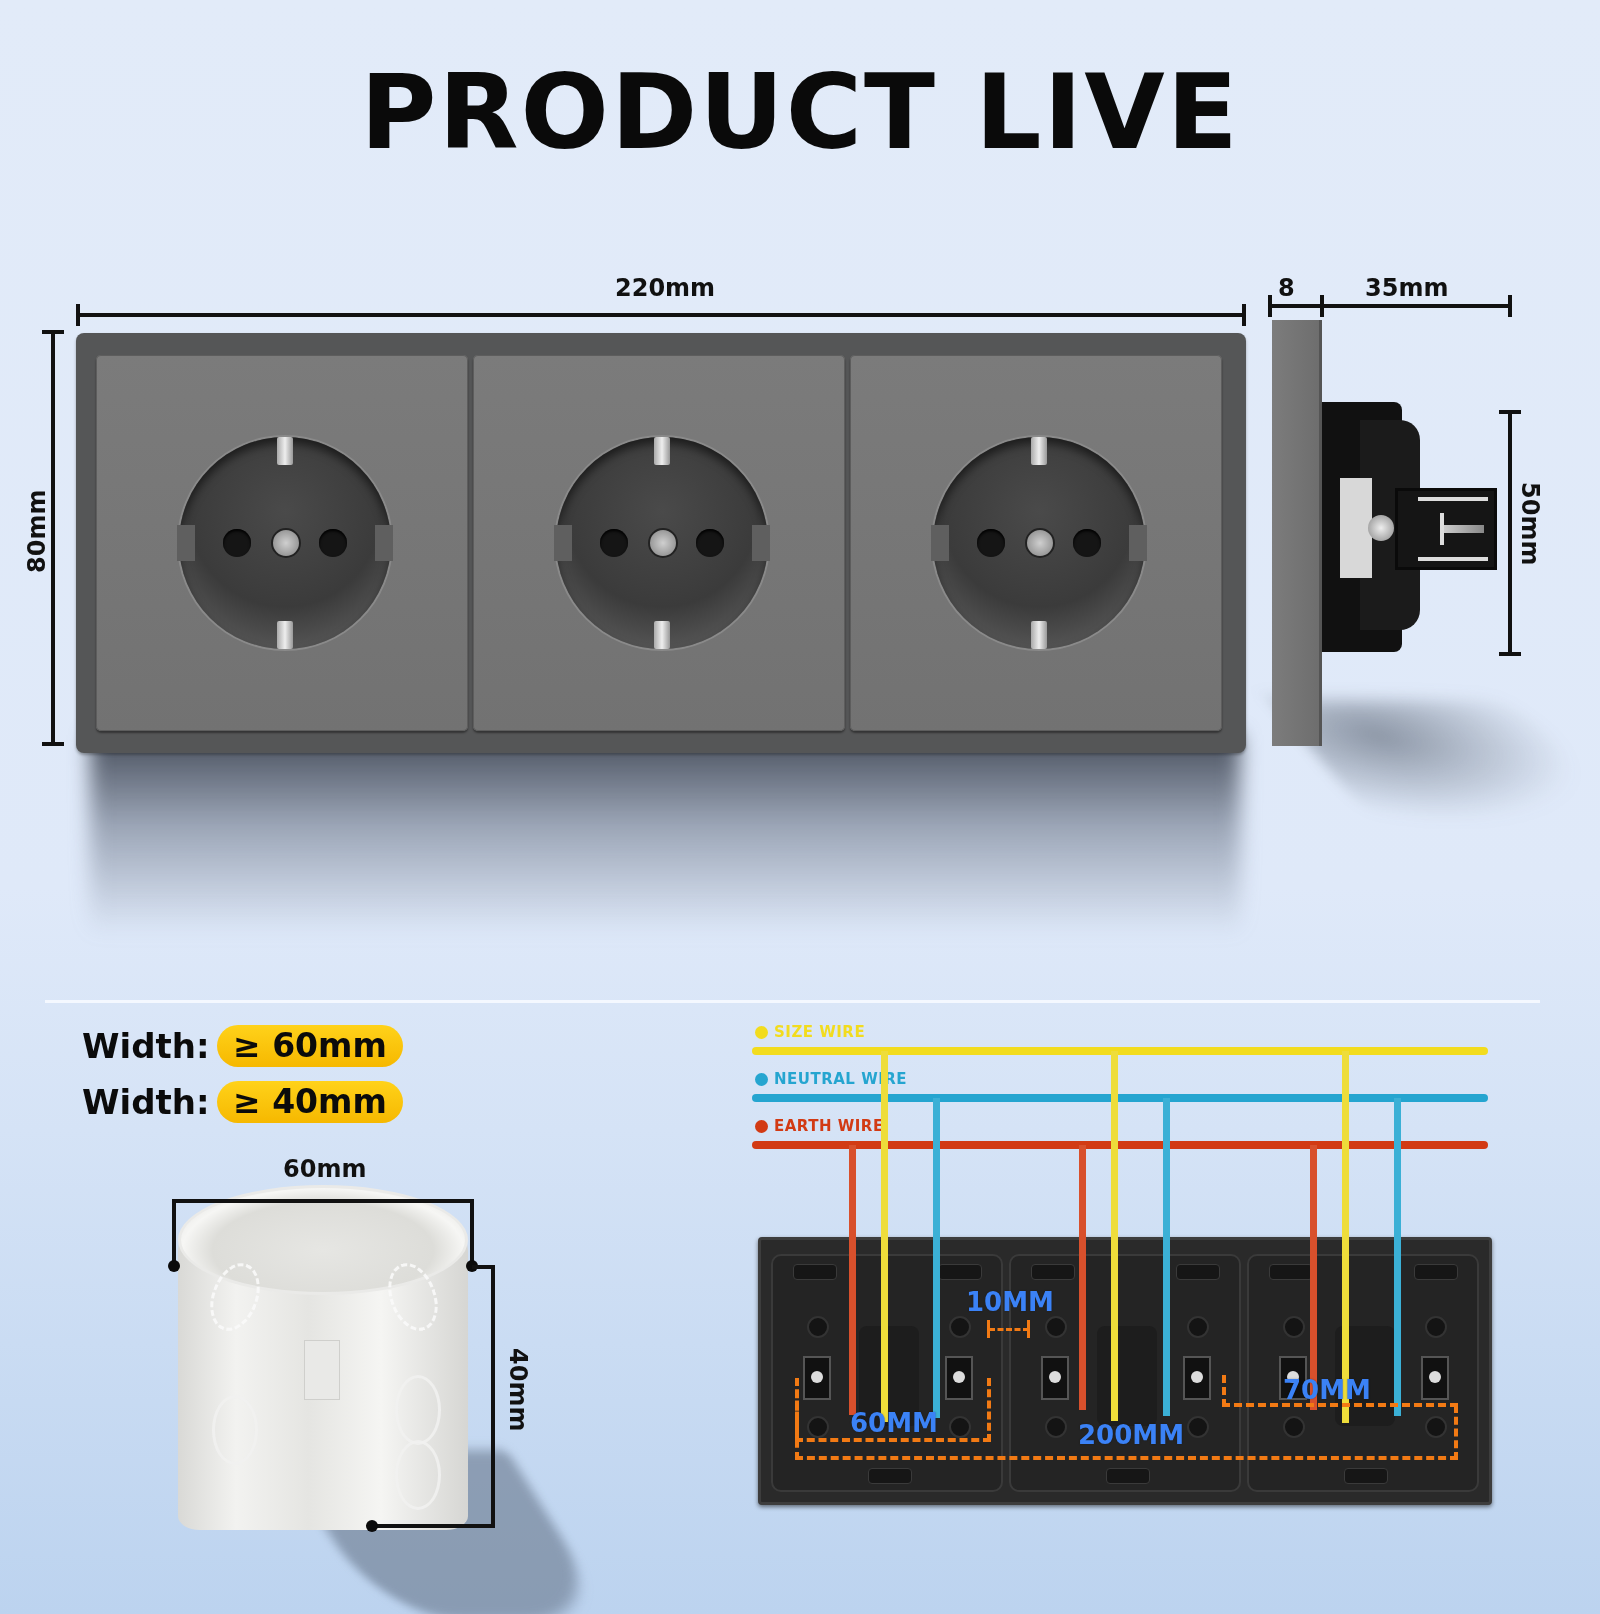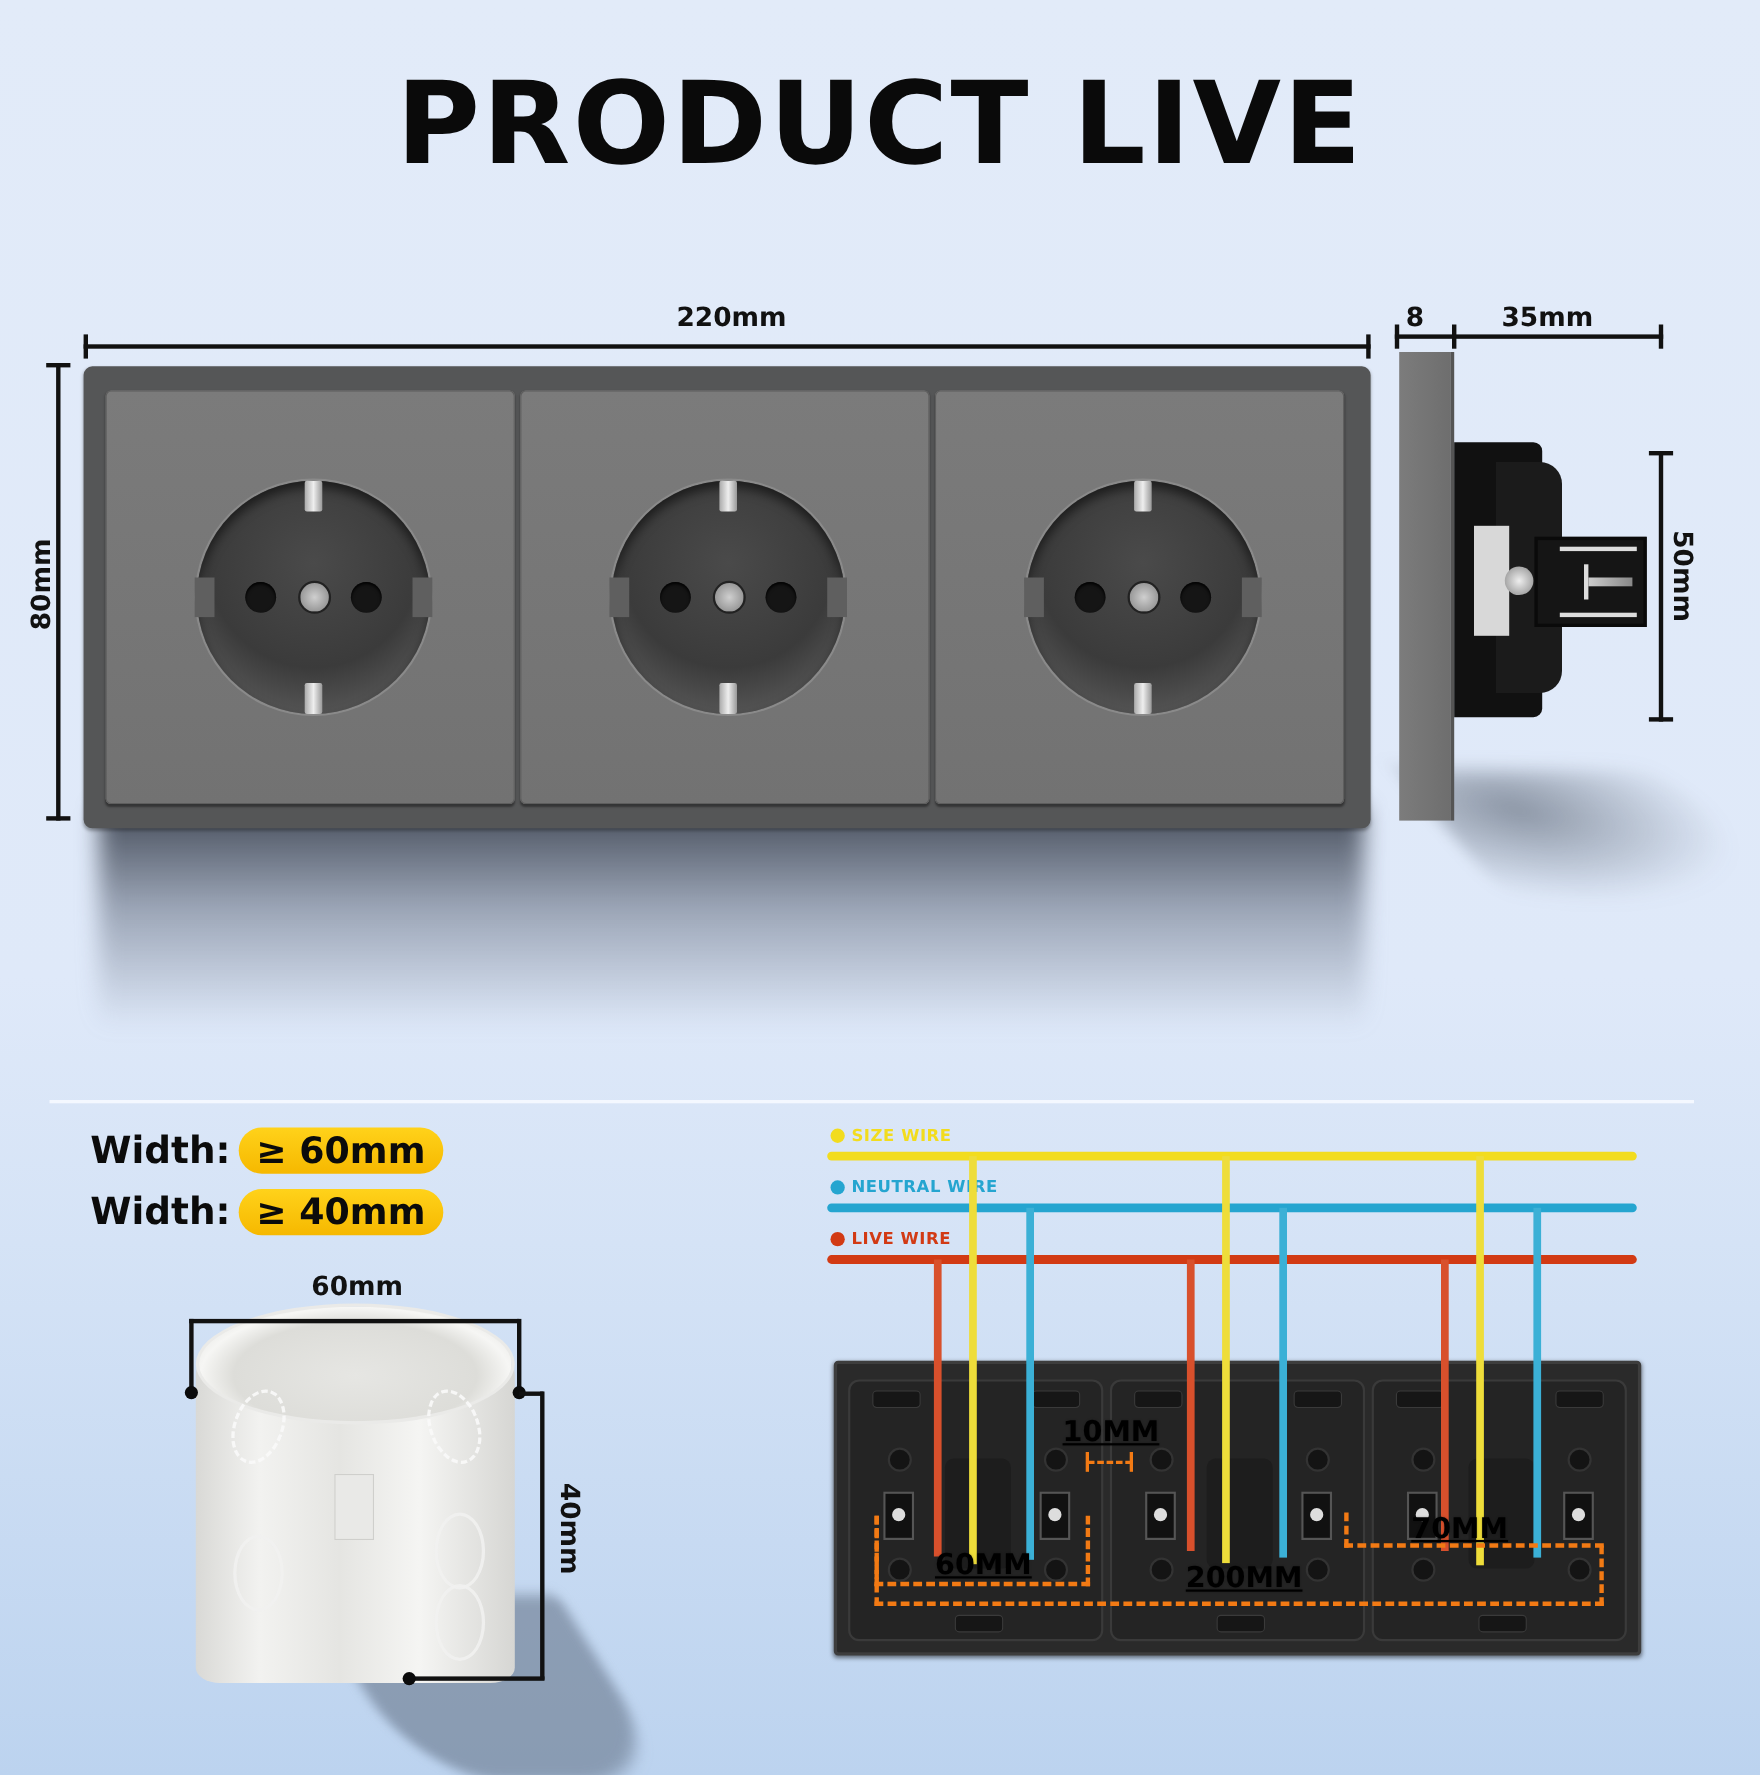--- a/index.html
+++ b/index.html
@@ -111,21 +111,21 @@
     position: absolute; top: 14px; width: 232px; height: 238px; background: #242424;
     border: 2px solid #3a3a3a; border-radius: 10px;
   }
   .back-unit .term { position: absolute; top: 100px; width: 28px; height: 44px; background: #111; border: 2px solid #555; }
   .back-unit .term::after { content: ""; position: absolute; left: 6px; top: 13px; width: 12px; height: 12px; border-radius: 50%; background: #ddd; }
   .back-unit .hub { position: absolute; left: 86px; top: 70px; width: 60px; height: 100px; background: #1d1d1d; border-radius: 8px; }
   .back-unit .screw { position: absolute; width: 22px; height: 22px; border-radius: 50%; background: #141414; border: 2px solid #333; }
   .back-unit .slot { position: absolute; width: 44px; height: 16px; background: #161616; border-radius: 4px; border: 1px solid #3a3a3a; }
 
   .odash { position: absolute; border: 0 dashed #f27a14; }
-  .mm-label { position: absolute; color: #000000; font-weight: 700; font-size: 26px; white-space: nowrap; text-shadow: 0 0 2px rgba(0,0,0,0.3); text-decoration: underline; }
+  .mm-label { position: absolute; color: #3b82f6; font-weight: 700; font-size: 26px; white-space: nowrap; text-shadow: 0 0 2px rgba(0,0,0,0.3); }
 </style>
 </head>
 <body>
 
 <div class="title">PRODUCT LIVE</div>
 
 <div>
   <div class="dim-h" style="left:76px; top:313px; width:1170px;"></div>
   <div class="tick-v" style="left:76px; top:304px;"></div>
   <div class="tick-v" style="left:1242px; top:304px;"></div>
@@ -252,21 +252,21 @@
   <div class="legend" style="left:755px; top:1023px; color:#F2DC1E;">
     <span class="ldot" style="background:#F2DC1E;"></span>
     <span>SIZE WIRE</span>
   </div>
   <div class="legend" style="left:755px; top:1070px; color:#25A5D0;">
     <span class="ldot" style="background:#25A5D0;"></span>
     <span>NEUTRAL WIRE</span>
   </div>
   <div class="legend" style="left:755px; top:1117px; color:#D23A14;">
     <span class="ldot" style="background:#D23A14;"></span>
-    <span>LIVE WIRE</span>
+    <span>EARTH WIRE</span>
   </div>
 
   <div class="back-panel">
     <div class="back-unit" style="left:10px;">
       <div class="slot" style="left:20px; top:8px;"></div>
         <div class="slot" style="left:165px; top:8px;"></div>
       <div class="term" style="left:30px;"></div>
         <div class="term" style="left:172px;"></div>
       <div class="hub"></div>
       <div class="screw" style="left:34px; top:60px;"></div>

